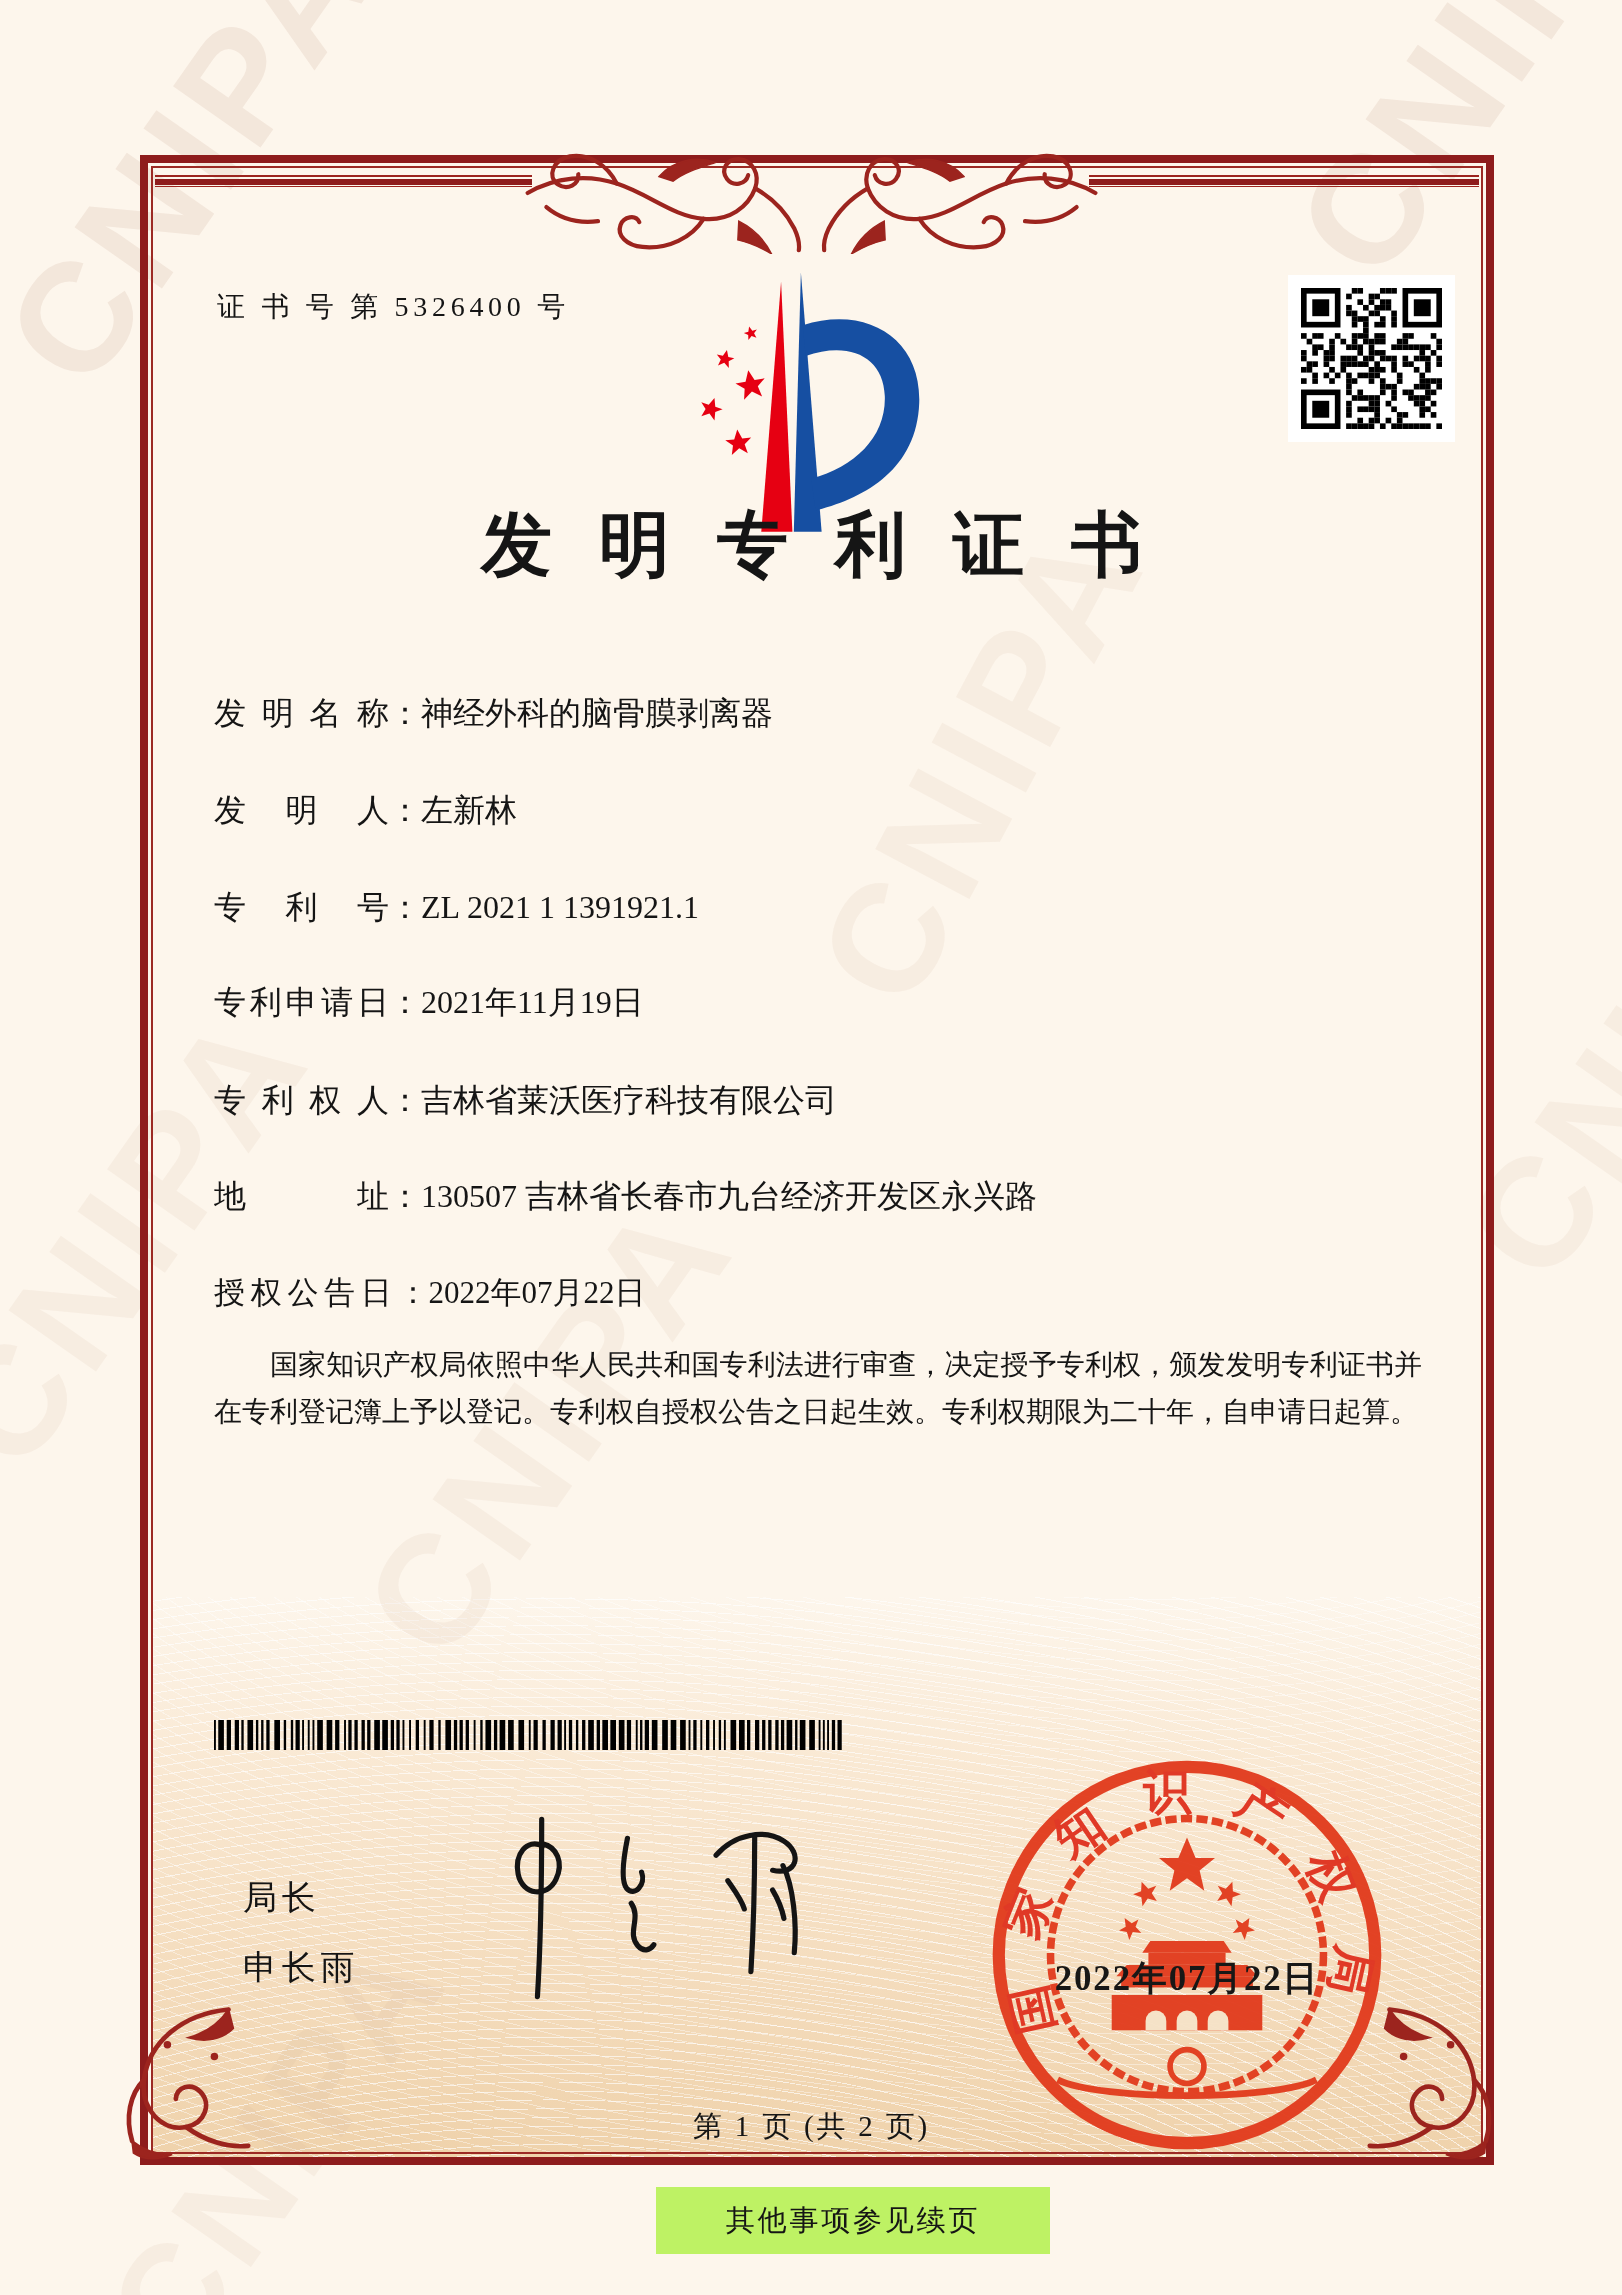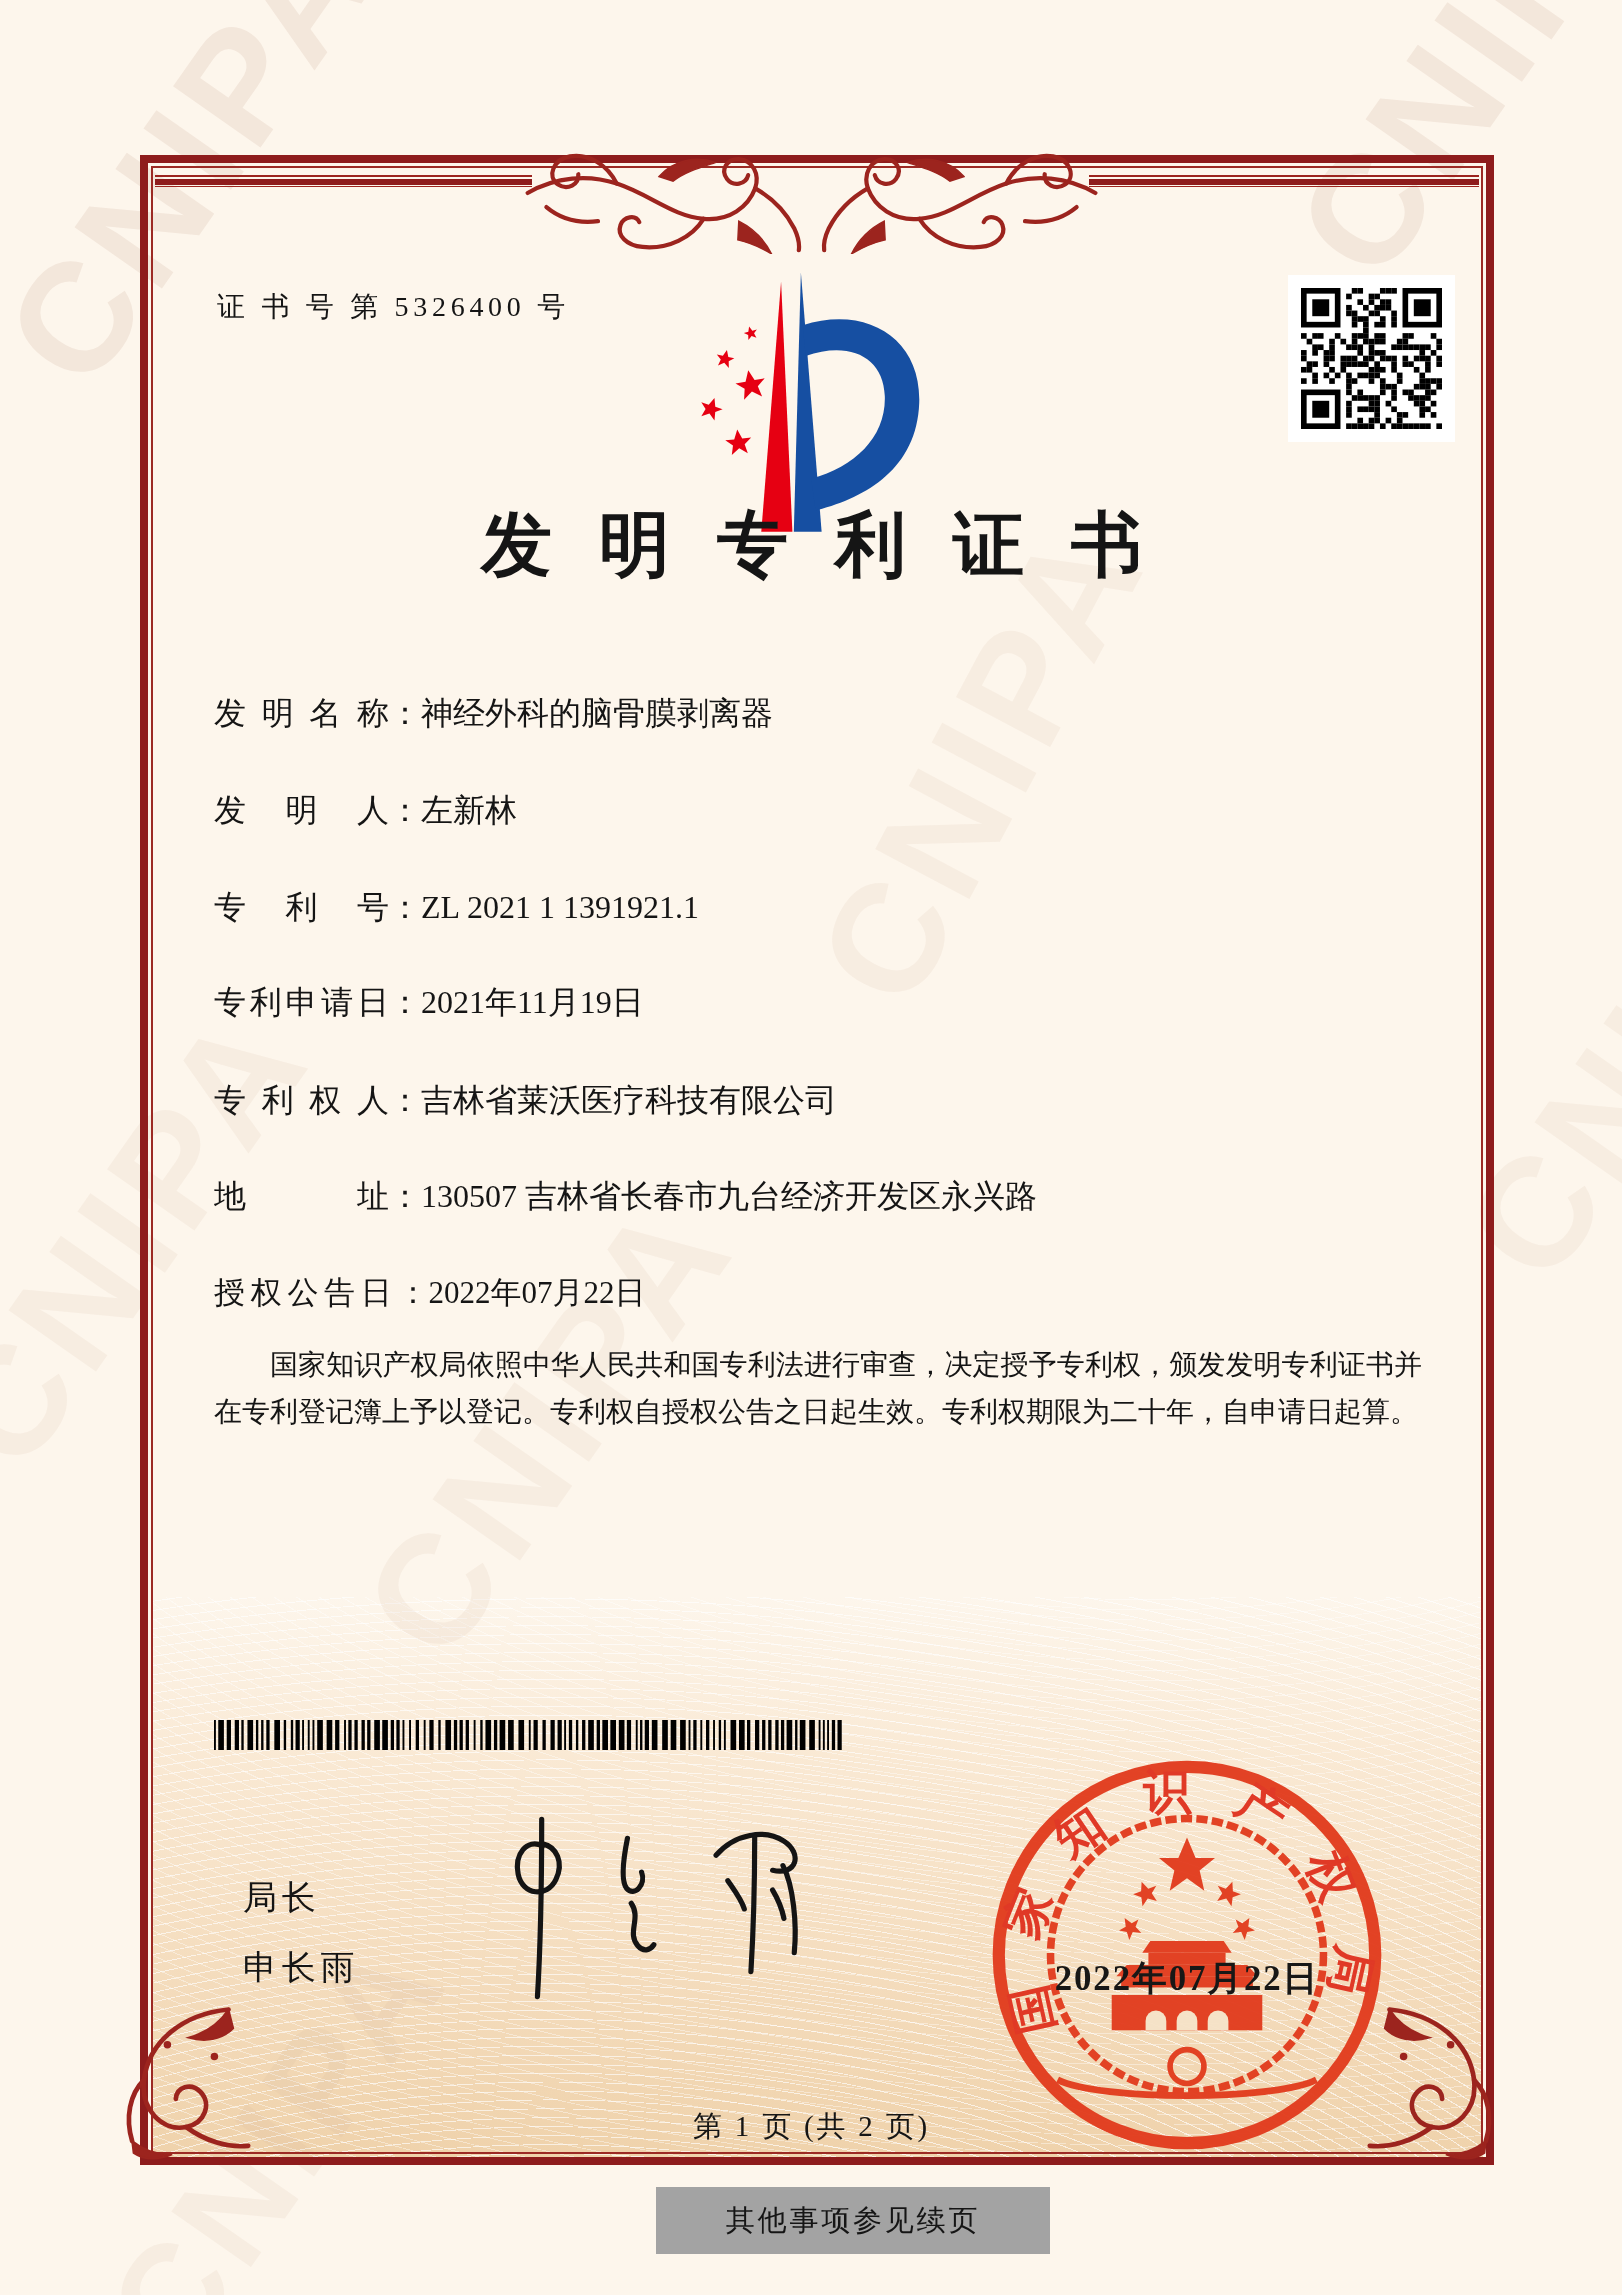--- a/index.html
+++ b/index.html
@@ -56,21 +56,21 @@
   .grant .glabel{letter-spacing:5.7px;}
   .body{
     position:absolute;left:214px;top:1341px;width:1208px;z-index:10;
     font-size:28px;line-height:47px;text-align:justify;
   }
   .body p{margin:0;text-indent:2em;}
   
   .director{position:absolute;left:243px;font-size:34px;letter-spacing:4.7px;z-index:12;}
   .pagefooter{position:absolute;left:50%;transform:translateX(-50%);top:2107px;font-size:29px;letter-spacing:2.8px;z-index:12;text-align:center;}
   .notebox{
-    position:absolute;left:656px;top:2187px;width:394px;height:67px;background:#a3a3a3;z-index:12;
+    position:absolute;left:656px;top:2187px;width:394px;height:67px;background:#bef264;z-index:12;
     text-align:center;line-height:67px;font-size:29px;letter-spacing:2.8px;
   }
   .qrbox{position:absolute;left:1288px;top:275px;width:167px;height:167px;background:#ffffff;z-index:10;}
   .sealwrap{position:absolute;left:987px;top:1755px;width:400px;height:400px;z-index:30;opacity:.96;}
   .sigwrap{position:absolute;left:471px;top:1809px;width:377px;height:198px;z-index:14;}
   .barcode{position:absolute;left:214px;top:1720px;width:648px;height:30px;z-index:12;}
   .flourish{position:absolute;width:141px;height:160px;z-index:7;}
   .logo{position:absolute;left:700px;top:271px;width:231px;height:276px;z-index:10;}
   .dragonband{position:absolute;left:517px;top:132px;width:589px;height:122px;z-index:7;}
 </style>

